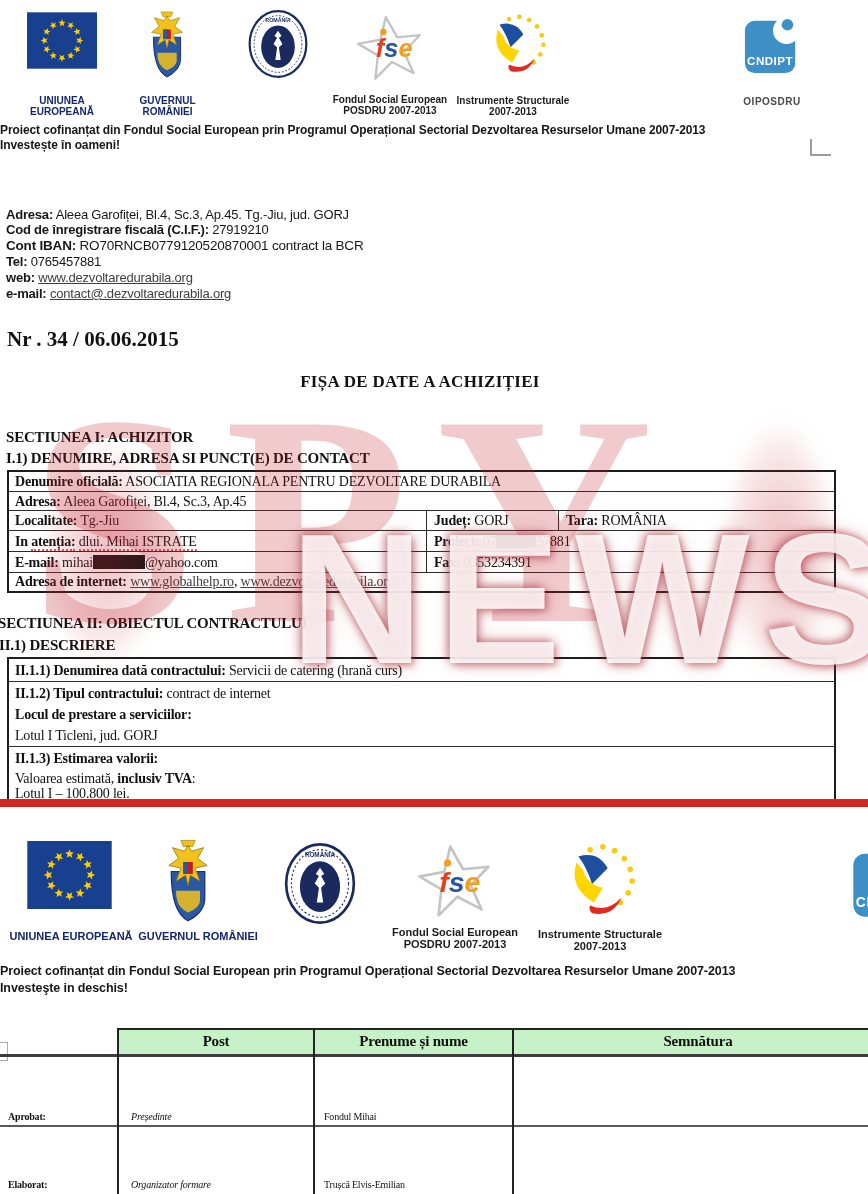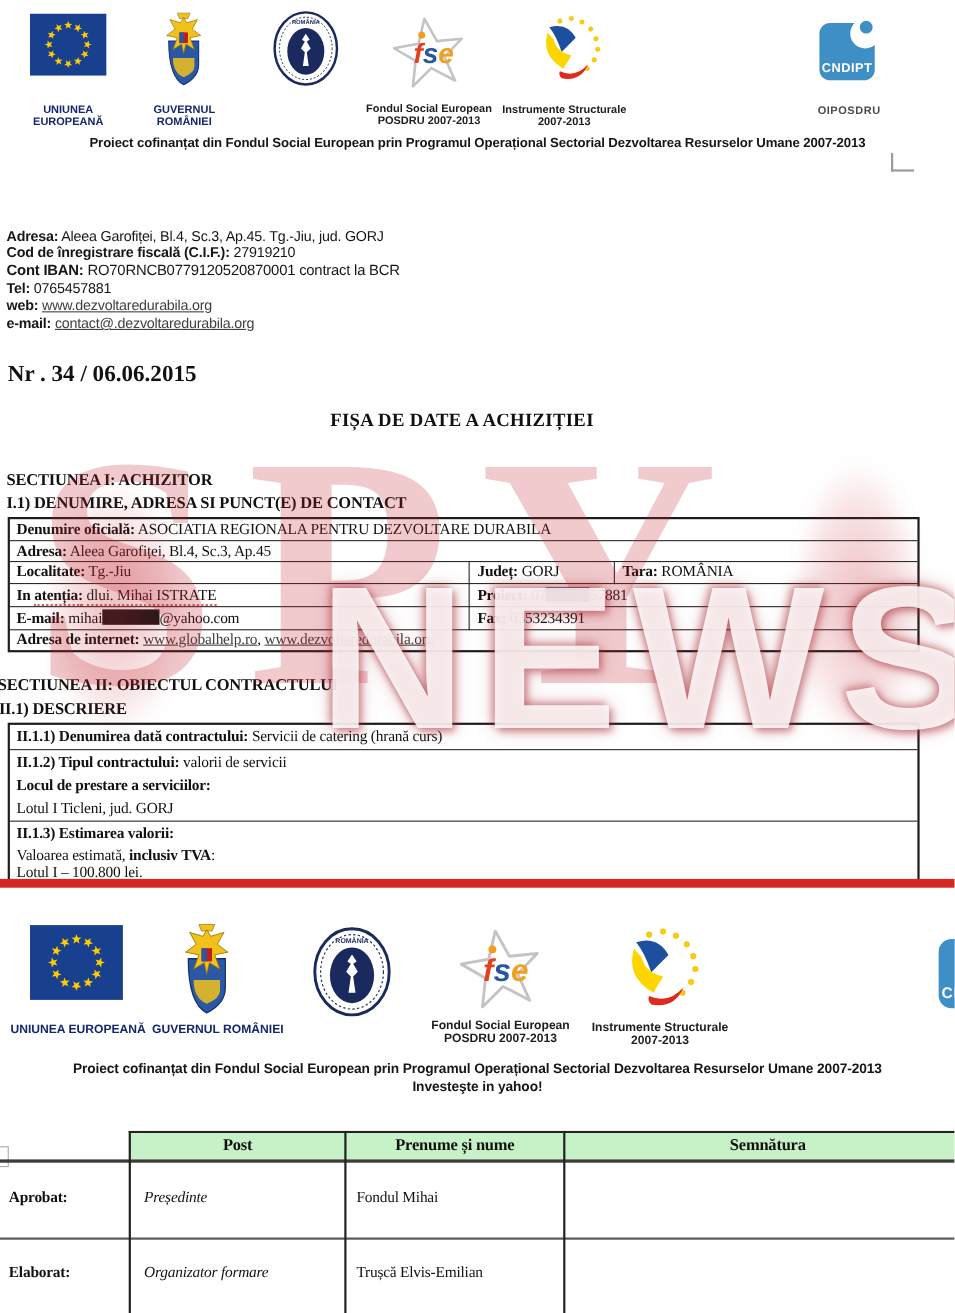--- a/index.html
+++ b/index.html
@@ -9,41 +9,41 @@
   .sans{font-family:"Liberation Sans","DejaVu Sans",sans-serif;}
   .serif{font-family:"Liberation Serif","DejaVu Serif",serif;}
   .b{font-weight:bold;}
   .i{font-style:italic;}
   .ctr{text-align:center;}
   .logo-label{font-family:"Liberation Sans","DejaVu Sans",sans-serif;font-weight:bold;
               font-size:10px;line-height:11px;text-align:center;color:#13266e;}
   .logo-label.dark{color:#1c1c1c;}
   .logo-label.gray{color:#4a4a4a;letter-spacing:.5px;}
   .cofin{font-family:"Liberation Sans","DejaVu Sans",sans-serif;font-weight:bold;color:#161616;
-         text-align:center;letter-spacing:-0.1px;}
+         text-align:left;letter-spacing:-0.1px;}
   .orgline{font-size:13px;line-height:15.5px;font-family:"Liberation Sans","DejaVu Sans",sans-serif;
            letter-spacing:-0.2px;color:#161616;}
   .lk{color:#404040;text-decoration:underline;cursor:pointer;}
   .sq{border-bottom:2px dotted #d96058;}
   .sechead{font-size:15px;font-weight:bold;letter-spacing:-0.2px;}
   .tcell{font-size:14px;letter-spacing:-0.2px;white-space:nowrap;}
   .redact{display:inline-block;background:#151515;height:13px;vertical-align:-2px;}
   .tbl{border:2px solid #1c1c1c;background:transparent;}
   .rowline{border-top:1.5px solid #2a2a2a;}
   .vline{position:absolute;top:0;bottom:0;border-left:1.5px solid #2a2a2a;}
   .wm{pointer-events:none;z-index:6;}
   .wm-red{font-family:Liberation Serif, serif;font-weight:800;
           color:rgba(193,32,46,0.24);letter-spacing:28px;}
   .wm-white{font-family:"Liberation Sans","DejaVu Sans",sans-serif;font-weight:800;
             color:rgba(255,255,255,0.85);letter-spacing:14px;
             text-shadow:3px 3px 7px rgba(170,45,55,.45),-3px -3px 7px rgba(170,45,55,.40),0 0 18px rgba(170,45,55,.30);}
   .blob{border-radius:40px;filter:blur(7px);background:radial-gradient(closest-side,rgba(198,40,52,.30),rgba(198,40,52,.12) 70%,rgba(198,40,52,0));}
   .hdr-green{background:#c7f1c6;}
   .apr-h{font-size:15px;font-weight:bold;text-align:center;letter-spacing:-0.2px;}
-  .apr-t{font-size:14px;letter-spacing:-0.2px;white-space:nowrap;}
+  .apr-t{font-size:10px;letter-spacing:-0.2px;white-space:nowrap;margin-top:29px;}
   svg text{font-family:"Liberation Sans","DejaVu Sans",sans-serif;}
 </style>
 </head>
 <body>
 
 <svg width="0" height="0" style="position:absolute" aria-hidden="true">
   <defs>
     <symbol id="eu-flag" viewBox="0 0 72 58">
       <rect x="0" y="0" width="72" height="58" fill="#18408e"></rect>
       <g fill="#ffcc00">
@@ -139,20 +139,21 @@
 
   <div class="abs logo-label" style="left:12px;top:95px;width:100px">UNIUNEA EUROPEANĂ</div>
   <div class="abs logo-label" style="left:115px;top:95px;width:105px">GUVERNUL ROMÂNIEI</div>
   <div class="abs logo-label dark" style="left:328px;top:94px;width:124px">Fondul Social European</div>
   <div class="abs logo-label dark" style="left:328px;top:105px;width:124px">POSDRU 2007-2013</div>
   <div class="abs logo-label dark" style="left:446px;top:95px;width:134px">Instrumente Structurale</div>
   <div class="abs logo-label dark" style="left:446px;top:106px;width:134px">2007-2013</div>
   <div class="abs logo-label gray" style="left:731px;top:96px;width:82px">OIPOSDRU</div>
 
   <div class="abs cofin" style="left:0;top:123px;width:868px;font-size:12px">Proiect cofinanțat din Fondul Social European prin Programul Operațional Sectorial Dezvoltarea Resurselor Umane 2007-2013</div>
+  <div class="abs cofin" style="left:0;top:138px;width:868px;font-size:12px">Investește în oameni!</div>
 
   <div class="abs" style="left:810px;top:139px;width:19px;height:15px;border-left:2px solid #9c9c9c;border-bottom:2px solid #9c9c9c"></div>
 
   <div class="abs orgline" style="left:6px;top:207px"><span class="b">Adresa:</span><span> Aleea Garofiței, Bl.4, Sc.3, Ap.45. Tg.-Jiu, jud. GORJ</span></div>
   <div class="abs orgline" style="left:6px;top:222px"><span class="b">Cod de înregistrare fiscală (C.I.F.):</span><span> 27919210</span></div>
   <div class="abs orgline serif" style="left:6px;top:238px;font-size:13.5px"><span class="b">Cont IBAN:</span><span> RO70RNCB0779120520870001 contract la  BCR</span></div>
   <div class="abs orgline" style="left:6px;top:254px"><span class="b">Tel:</span><span> 0765457881</span></div>
   <div class="abs orgline" style="left:6px;top:270px"><span class="b">web:</span> <span class="lk">www.dezvoltaredurabila.org</span></div>
   <div class="abs orgline" style="left:6px;top:286px"><span class="b">e-mail:</span> <span class="lk">contact@.dezvoltaredurabila.org</span></div>
 
@@ -188,21 +189,21 @@
 
     <div class="abs tcell" style="left:6px;top:101px;height:18px;line-height:18px"><span class="b">Adresa de internet:</span> <span class="lk">www.globalhelp.ro</span><span>, </span><span class="lk">www.dezvoltaredurabila.org</span></div>
   </div>
 
   <div class="abs serif sechead" style="left:-2px;top:615px">SECTIUNEA II: OBIECTUL CONTRACTULUI</div>
   <div class="abs serif sechead" style="left:-1px;top:637px">II.1) DESCRIERE</div>
 
   <div class="abs tbl" style="left:7px;top:657px;width:825px;height:141px">
     <div class="abs tcell" style="left:6px;top:1px;height:21px;line-height:21px"><span class="b">II.1.1) Denumirea dată contractului:</span><span> Servicii de catering (hrană curs)</span></div>
     <div class="abs rowline" style="left:0;top:22px;width:825px"></div>
-    <div class="abs tcell" style="left:6px;top:24px;height:21px;line-height:21px"><span class="b">II.1.2) Tipul contractului:</span><span> valorii de servicii</span></div>
+    <div class="abs tcell" style="left:6px;top:24px;height:21px;line-height:21px"><span class="b">II.1.2) Tipul contractului:</span><span> contract de internet</span></div>
     <div class="abs tcell b" style="left:6px;top:45px;height:21px;line-height:21px">Locul de prestare a serviciilor:</div>
     <div class="abs tcell" style="left:6px;top:66px;height:21px;line-height:21px">Lotul I  Ticleni, jud. GORJ</div>
     <div class="abs rowline" style="left:0;top:87px;width:825px"></div>
     <div class="abs tcell b" style="left:6px;top:89px;height:21px;line-height:21px">II.1.3) Estimarea valorii:</div>
     <div class="abs tcell" style="left:6px;top:110px;height:20px;line-height:20px"><span>Valoarea estimată, </span><span class="b">inclusiv TVA</span><span>:</span></div>
     <div class="abs tcell" style="left:6px;top:129px;height:12px;line-height:12px">Lotul I – 100.800 lei.</div>
   </div>
 
   <div class="abs" style="left:0;top:799px;width:868px;height:8px;background:#d22722"></div>
 
@@ -233,21 +234,21 @@
     </svg>
 
   <div class="abs logo-label" style="left:5px;top:931px;width:132px;font-size:11px">UNIUNEA EUROPEANĂ</div>
   <div class="abs logo-label" style="left:133px;top:931px;width:130px;font-size:11px">GUVERNUL ROMÂNIEI</div>
   <div class="abs logo-label dark" style="left:388px;top:927px;width:134px;font-size:11px">Fondul Social European</div>
   <div class="abs logo-label dark" style="left:388px;top:939px;width:134px;font-size:11px">POSDRU 2007-2013</div>
   <div class="abs logo-label dark" style="left:533px;top:929px;width:134px;font-size:11px">Instrumente Structurale</div>
   <div class="abs logo-label dark" style="left:533px;top:941px;width:134px;font-size:11px">2007-2013</div>
 
   <div class="abs cofin" style="left:0;top:964px;width:868px;font-size:12.5px">Proiect cofinanțat din Fondul Social European prin Programul Operațional Sectorial Dezvoltarea Resurselor Umane 2007-2013</div>
-  <div class="abs cofin" style="left:0;top:981px;width:868px;font-size:12.5px">Investeşte in yahoo!</div>
+  <div class="abs cofin" style="left:0;top:981px;width:868px;font-size:12.5px">Investeşte in deschis!</div>
 
   <div class="abs" style="left:-4px;top:1042px;width:10px;height:17px;border:1.5px solid #aaa"></div>
 
   <div class="abs" style="left:0;top:1028px;width:868px;height:166px;overflow:hidden">
     <div class="abs hdr-green" style="left:117px;top:2px;width:751px;height:24px"></div>
     <div class="abs" style="left:117px;top:0;width:751px;height:2px;background:#222"></div>
     <div class="abs" style="left:0;top:26px;width:868px;height:3px;background:#3b3b3b"></div>
     <div class="abs" style="left:0;top:97px;width:868px;height:2px;background:#5a5a5a"></div>
     <div class="abs" style="left:117px;top:0;width:2px;height:166px;background:#222"></div>
     <div class="abs" style="left:313px;top:0;width:2px;height:166px;background:#222"></div>

